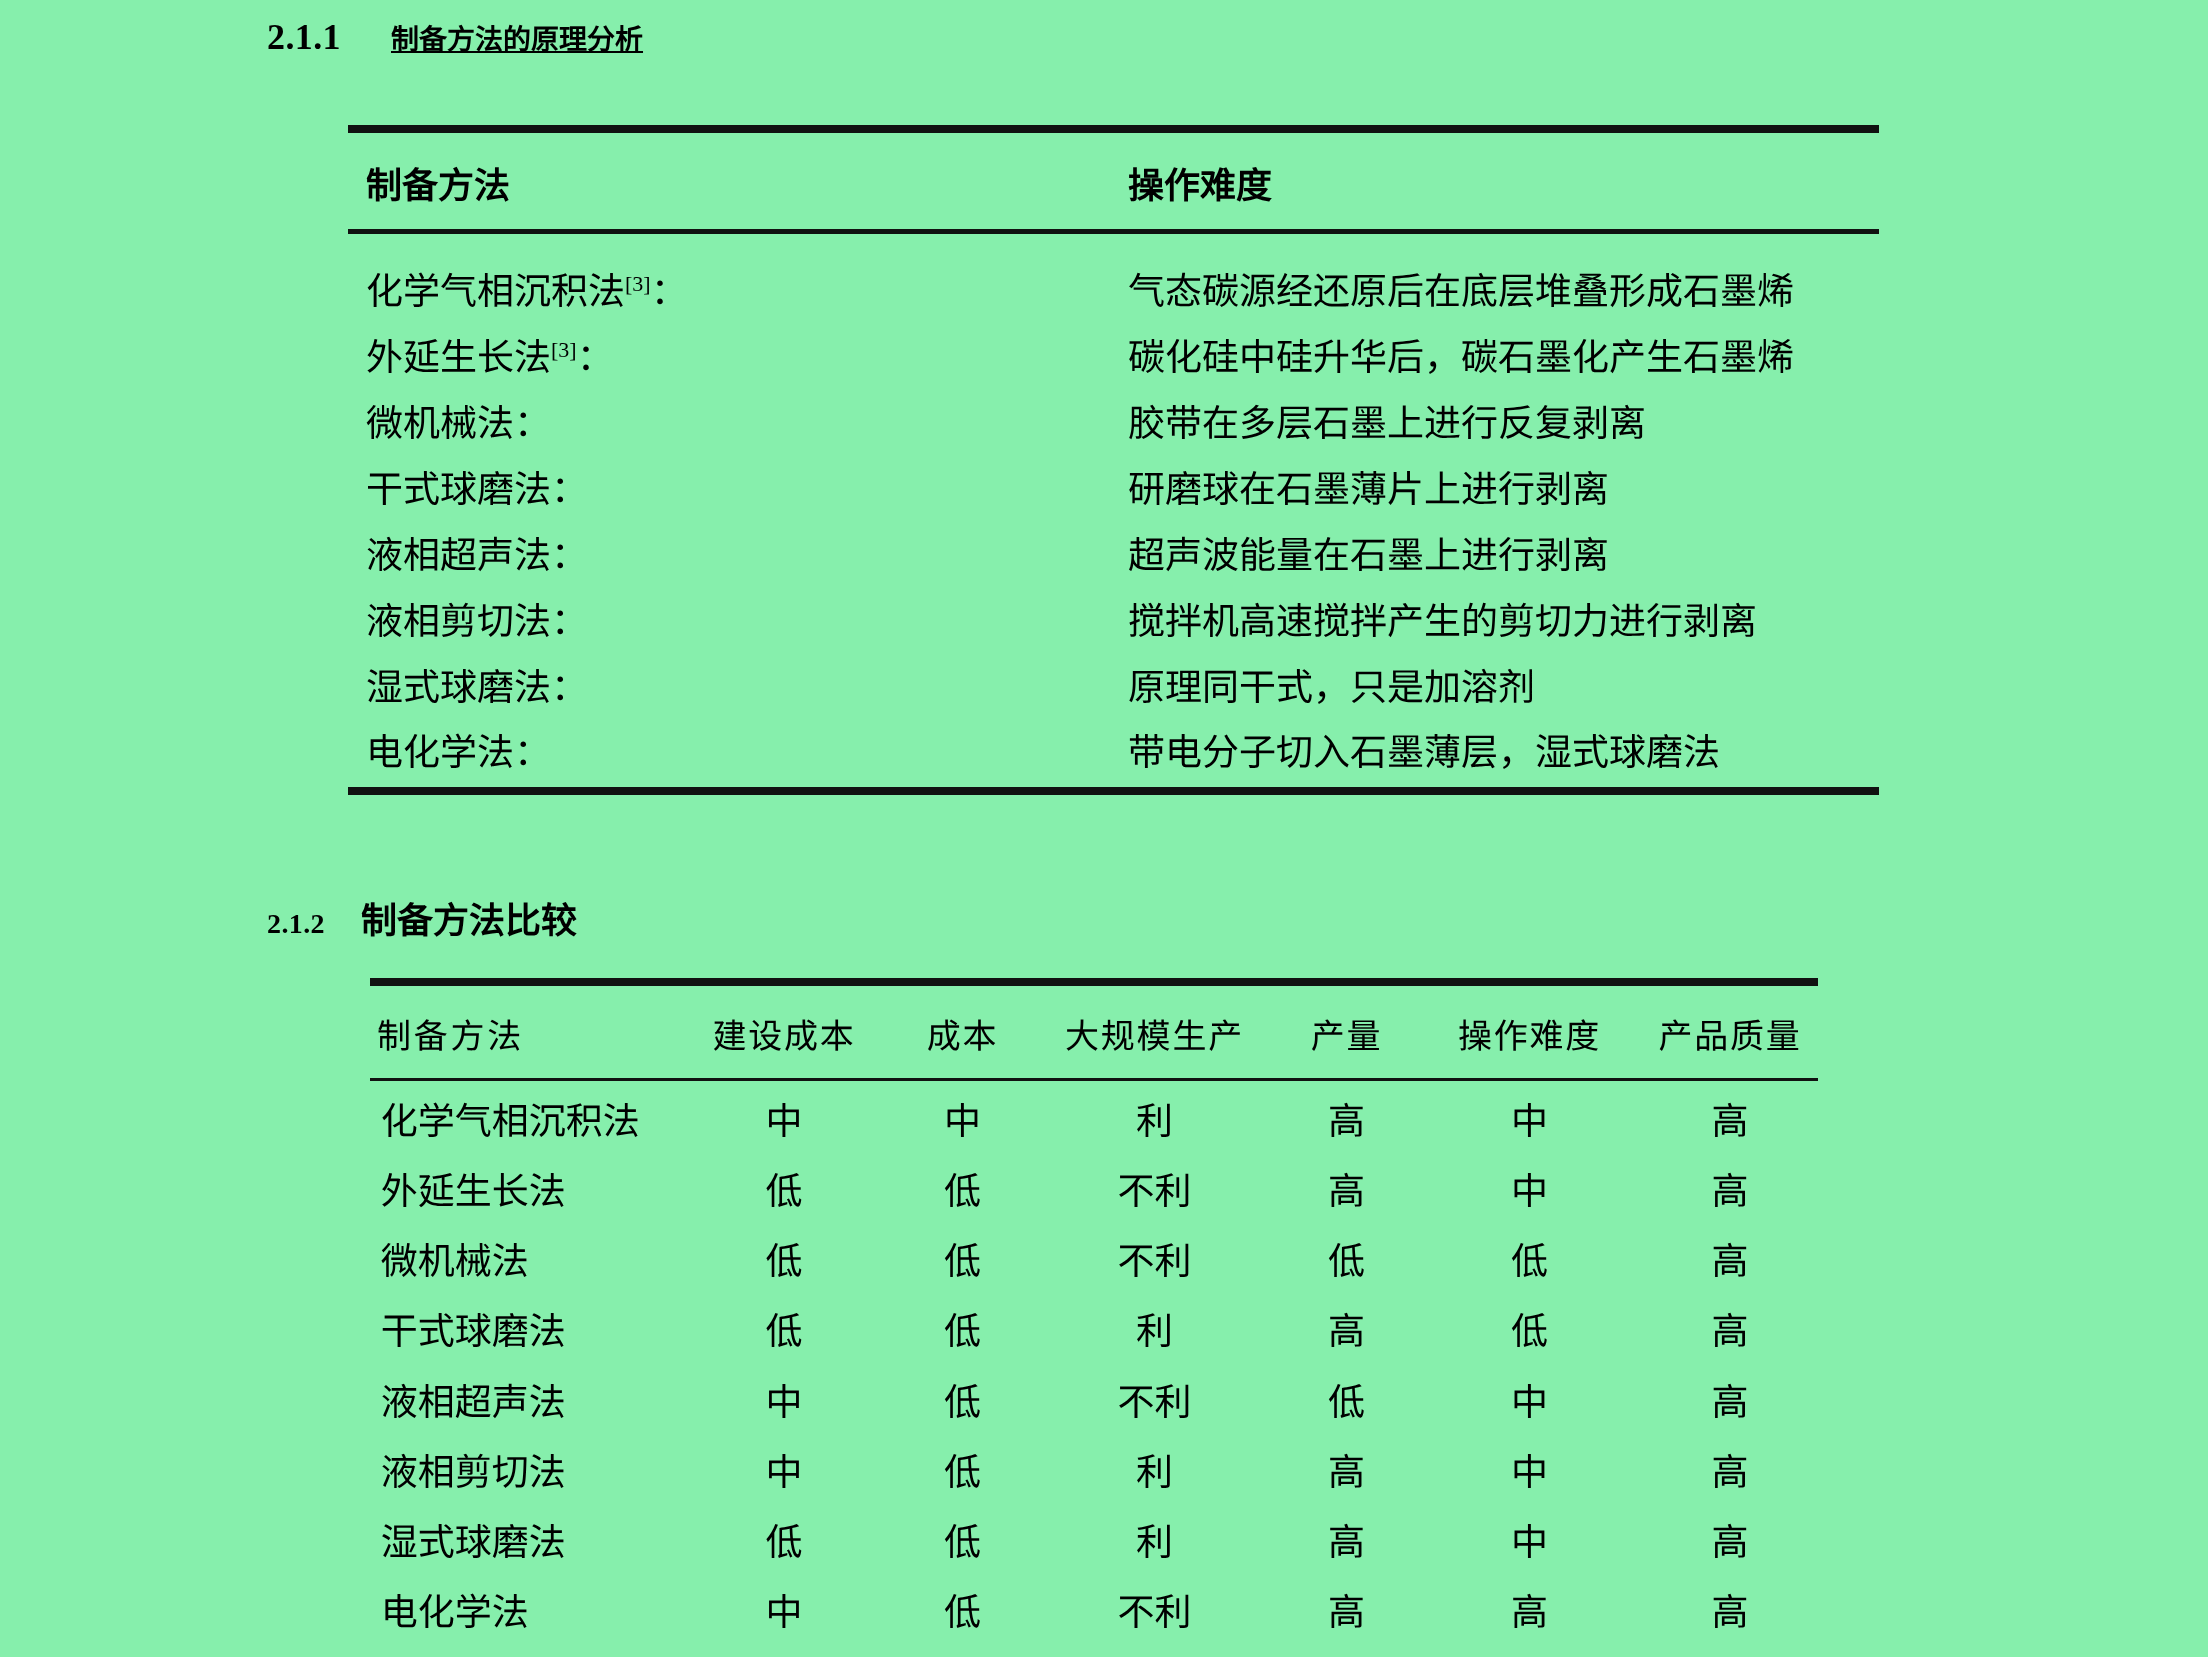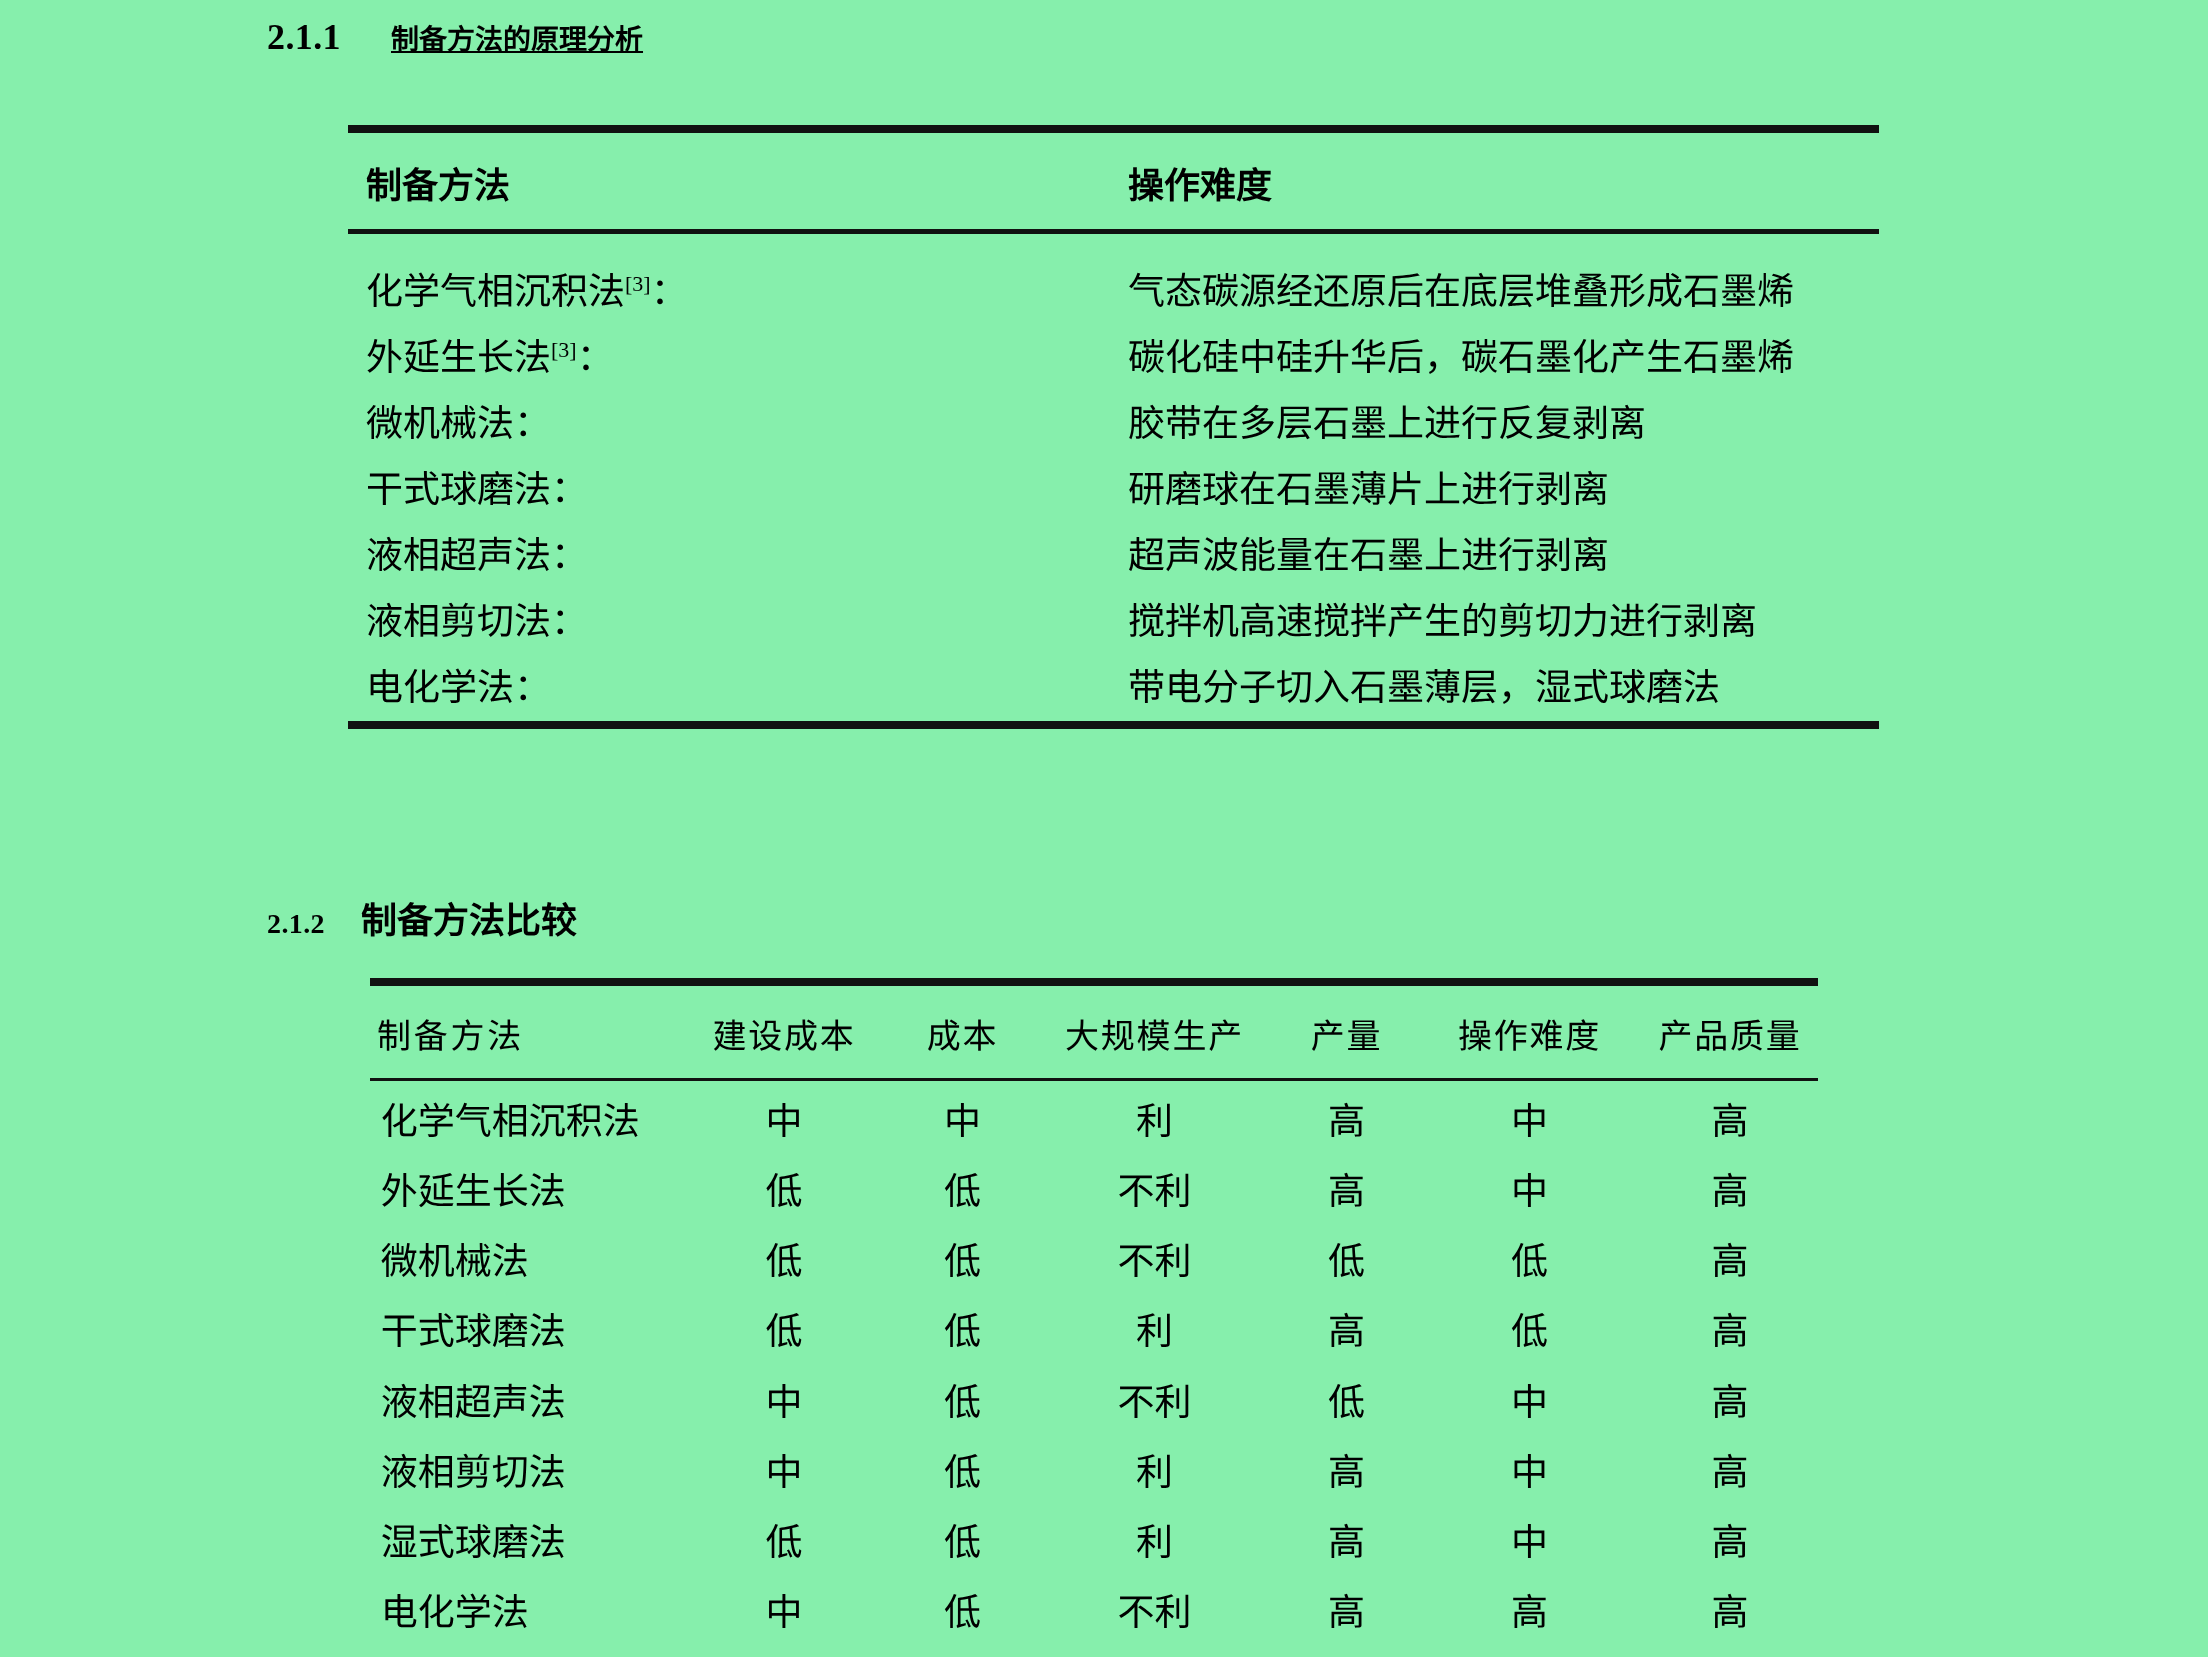--- a/index.html
+++ b/index.html
@@ -202,20 +202,24 @@
           <td><span>干式球磨法</span><span class="cite"></span><span>：</span></td>
           <td>研磨球在石墨薄片上进行剥离</td>
         </tr>
         <tr>
           <td><span>液相超声法</span><span class="cite"></span><span>：</span></td>
           <td>超声波能量在石墨上进行剥离</td>
         </tr>
         <tr>
           <td><span>液相剪切法</span><span class="cite"></span><span>：</span></td>
           <td>搅拌机高速搅拌产生的剪切力进行剥离</td>
+        </tr>
+        <tr>
+          <td><span>湿式球磨法</span><span class="cite"></span><span>：</span></td>
+          <td>原理同干式，只是加溶剂</td>
         </tr>
         <tr>
           <td><span>电化学法</span><span class="cite"></span><span>：</span></td>
           <td>带电分子切入石墨薄层，湿式球磨法</td>
         </tr>
       </tbody>
     </table>
     <div class="rule-bottom"></div>
   </div>
 

